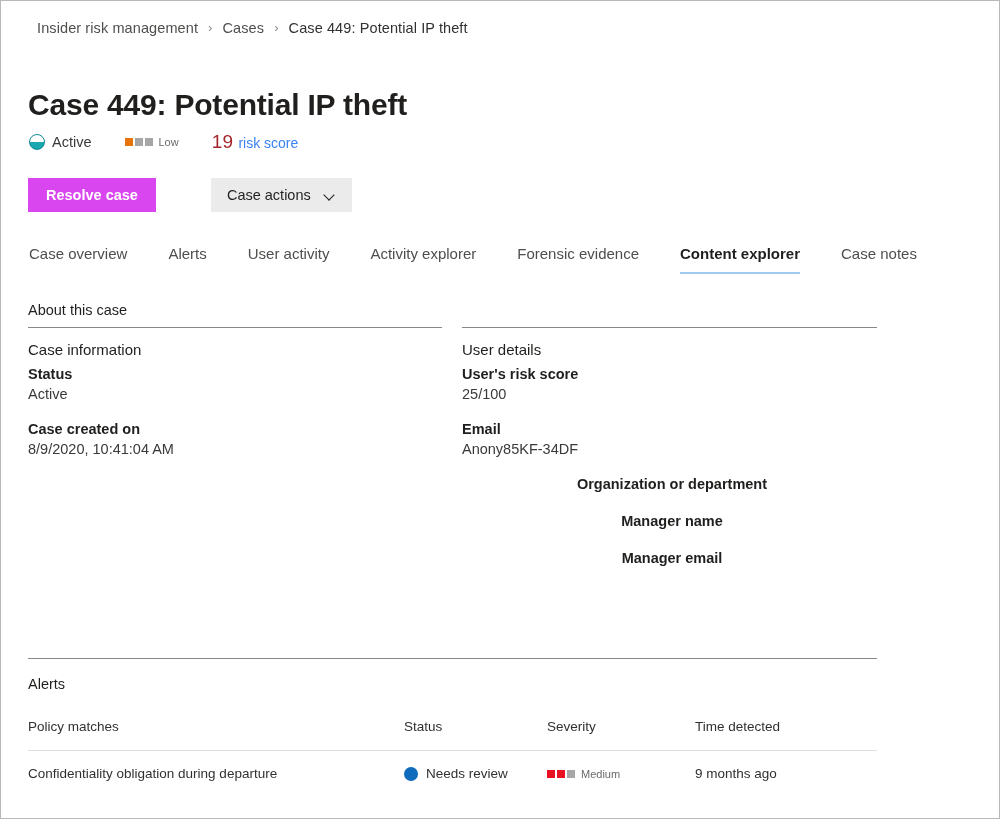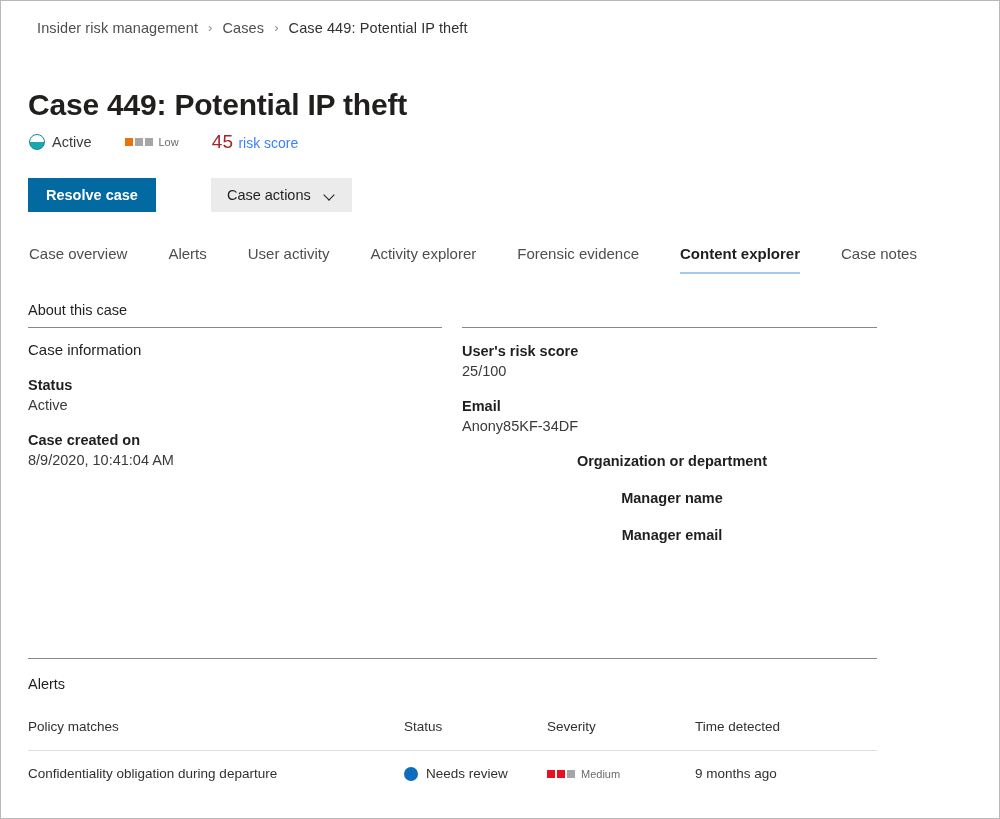--- a/index.html
+++ b/index.html
@@ -129,21 +129,21 @@
 
   
   .button-row {
     position: absolute;
     left: 27px;
     top: 177px;
     display: flex;
     align-items: center;
   }
   .btn-primary {
-    background: #0369a1;
+    background: #d946ef;
     color: #ffffff;
     border: none;
     font-family: inherit;
     font-size: 14.5px;
     font-weight: bold;
     padding: 0 18px;
     height: 34px;
     line-height: 34px;
     cursor: pointer;
     white-space: nowrap;
@@ -236,21 +236,21 @@
   .col {
     position: absolute;
     top: 340px;
   }
   .col-left  { left: 27px;  width: 420px; }
   .col-right { left: 461px; width: 420px; }
 
   .col-heading {
     font-size: 15px;
     color: #201f1e;
-    margin: 0 0 17px 0;
+    margin: 0 0 6px 0;
     font-weight: normal;
   }
   .field { margin-bottom: 14px; }
   .field-label {
     font-size: 14.5px;
     font-weight: bold;
     color: #201f1e;
     line-height: 20px;
   }
   .field-value {
@@ -327,21 +327,21 @@
     </div>
     <div class="meta-item meta-sev">
       <span class="sev-squares">
         <i class="on-low"></i>
           <i></i>
           <i></i>
       </span>
       <span class="sev-label">Low</span>
     </div>
     <div class="meta-item meta-risk">
-      <span class="risk-number">45</span>
+      <span class="risk-number">19</span>
       <span class="risk-label">risk score</span>
     </div>
   </div>
 
   <div class="button-row">
     <button class="btn-primary">Resolve case</button>
     <button class="btn-secondary">
       <span>Case actions</span>
       <span class="chev"></span>
     </button>
@@ -369,20 +369,21 @@
       <div class="field-value">Active</div>
     </div>
 
     <div class="field">
       <div class="field-label">Case created on</div>
       <div class="field-value">8/9/2020, 10:41:04 AM</div>
     </div>
   </div>
 
   <div class="col col-right">
+    <div class="col-heading">User details</div>
 
     <div class="field">
       <div class="field-label">User's risk score</div>
       <div class="field-value">25/100</div>
     </div>
 
     <div class="field">
       <div class="field-label">Email</div>
       <div class="field-value">Anony85KF-34DF</div>
     </div>

